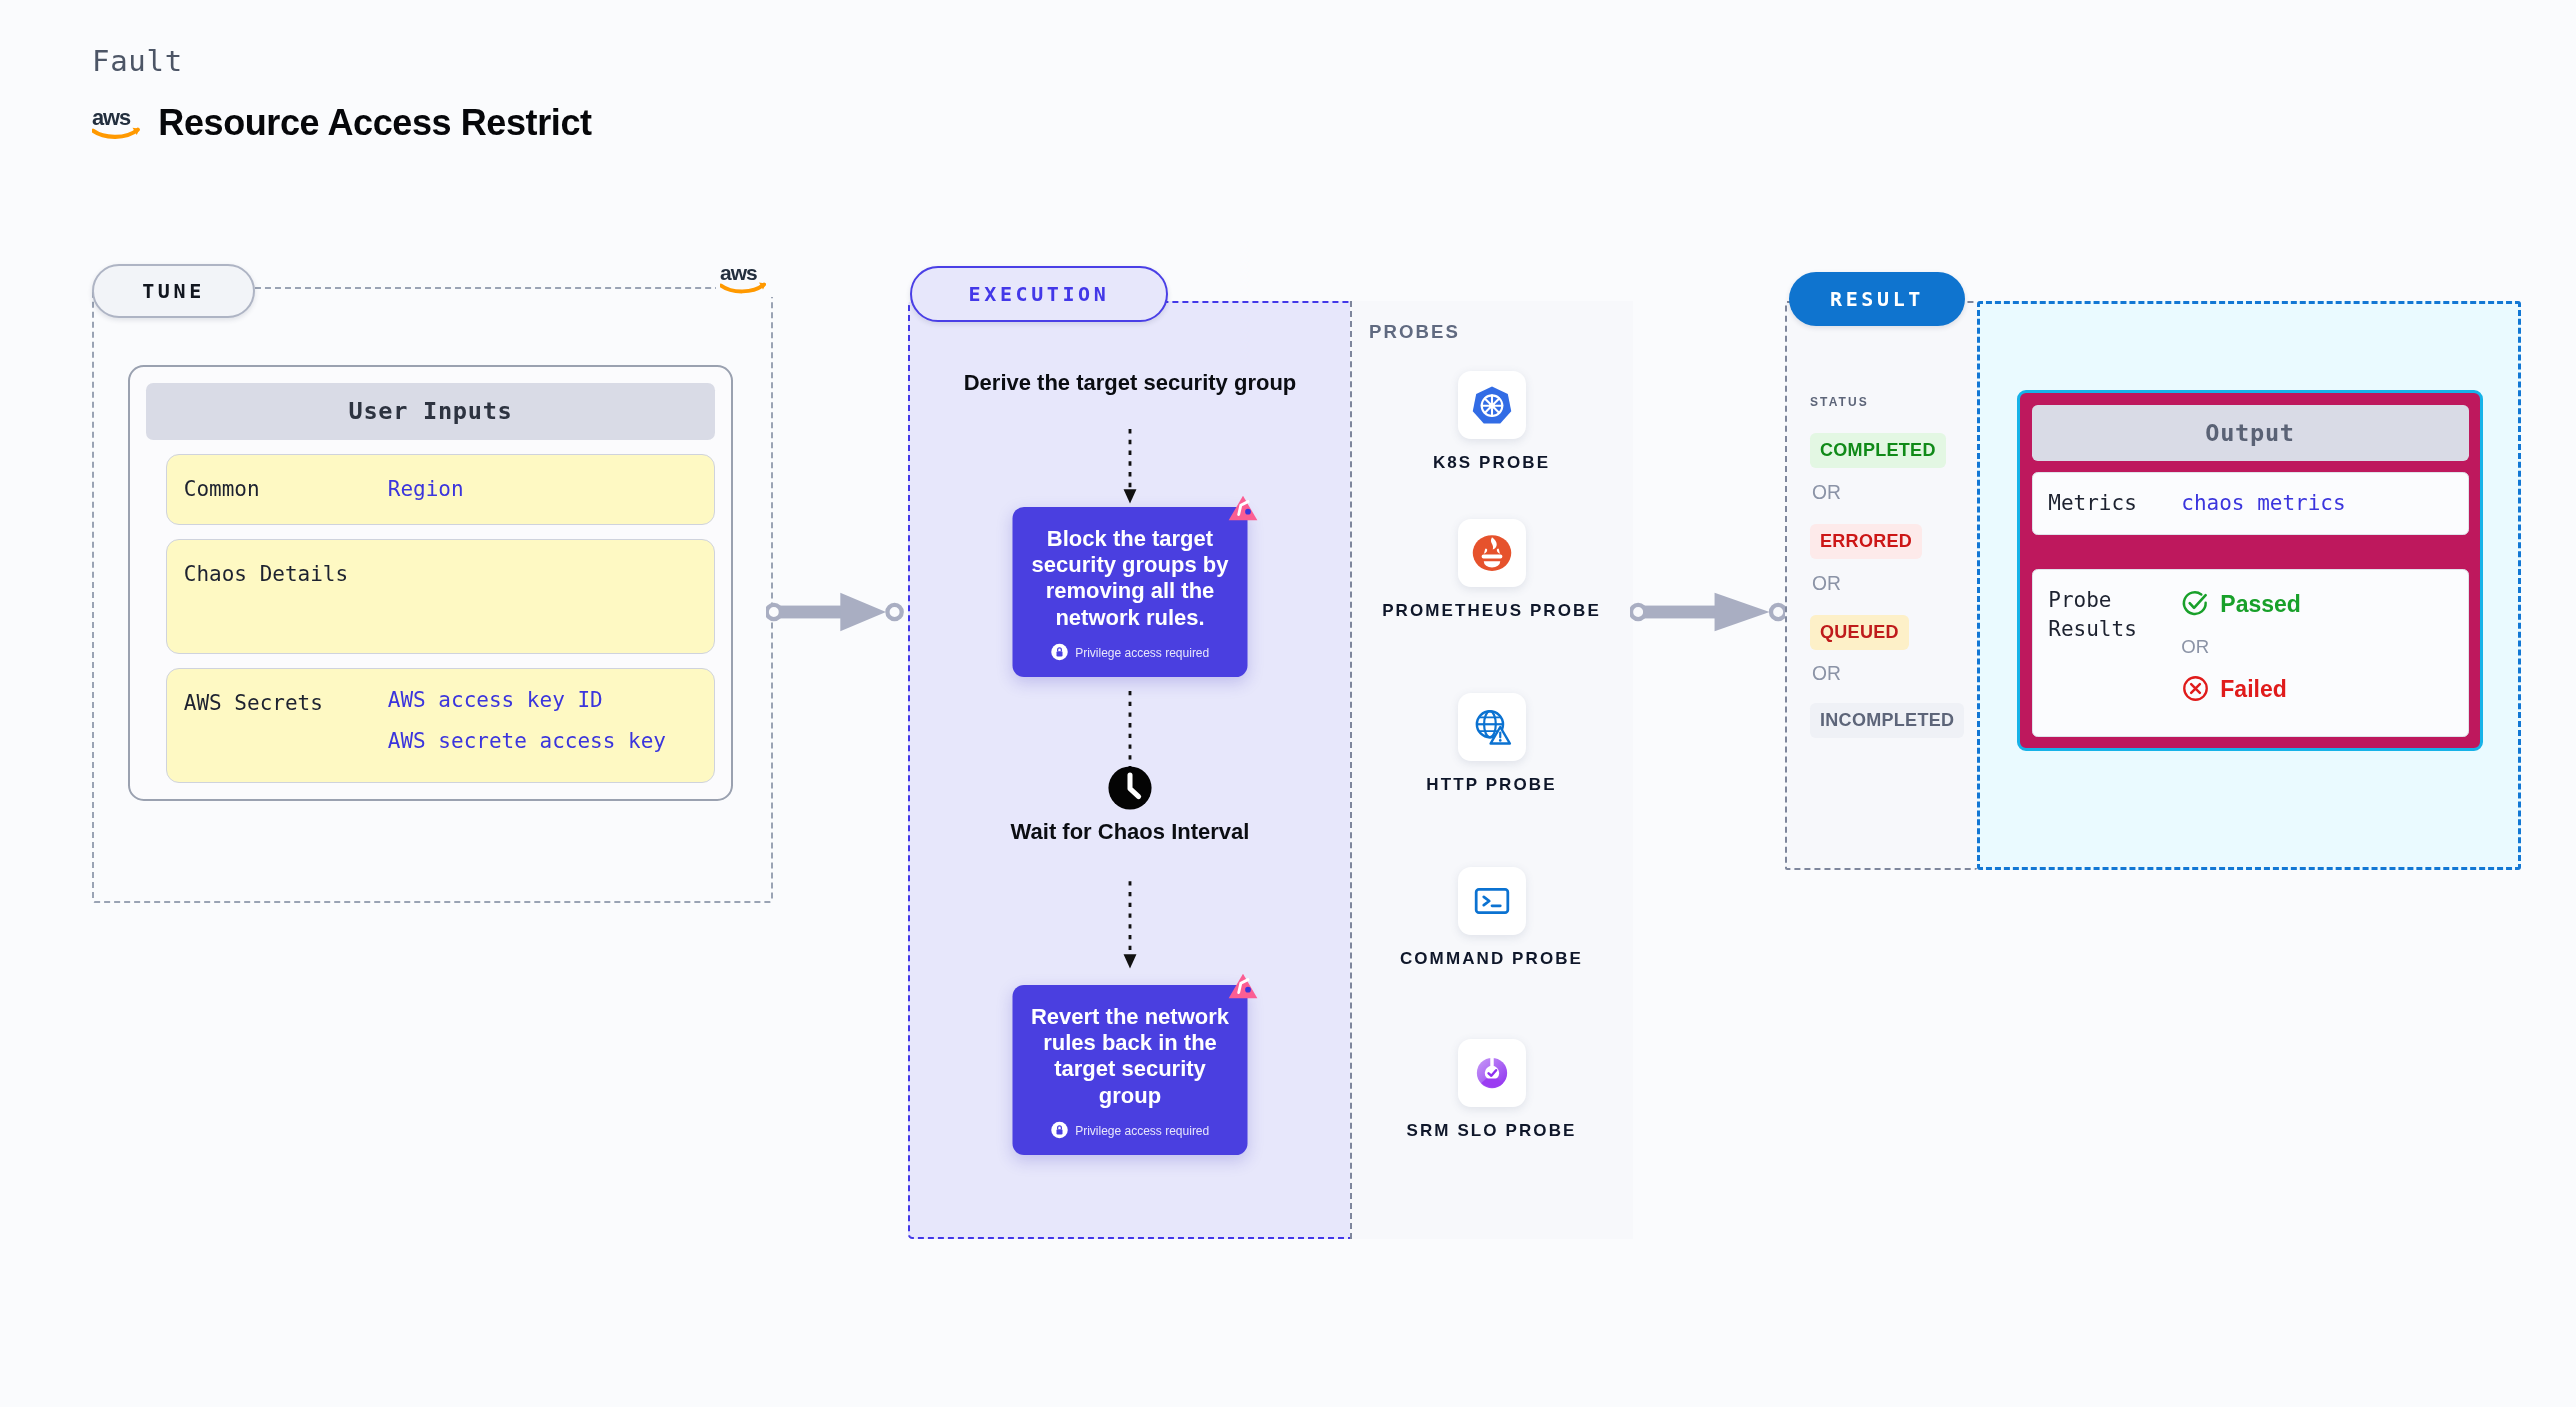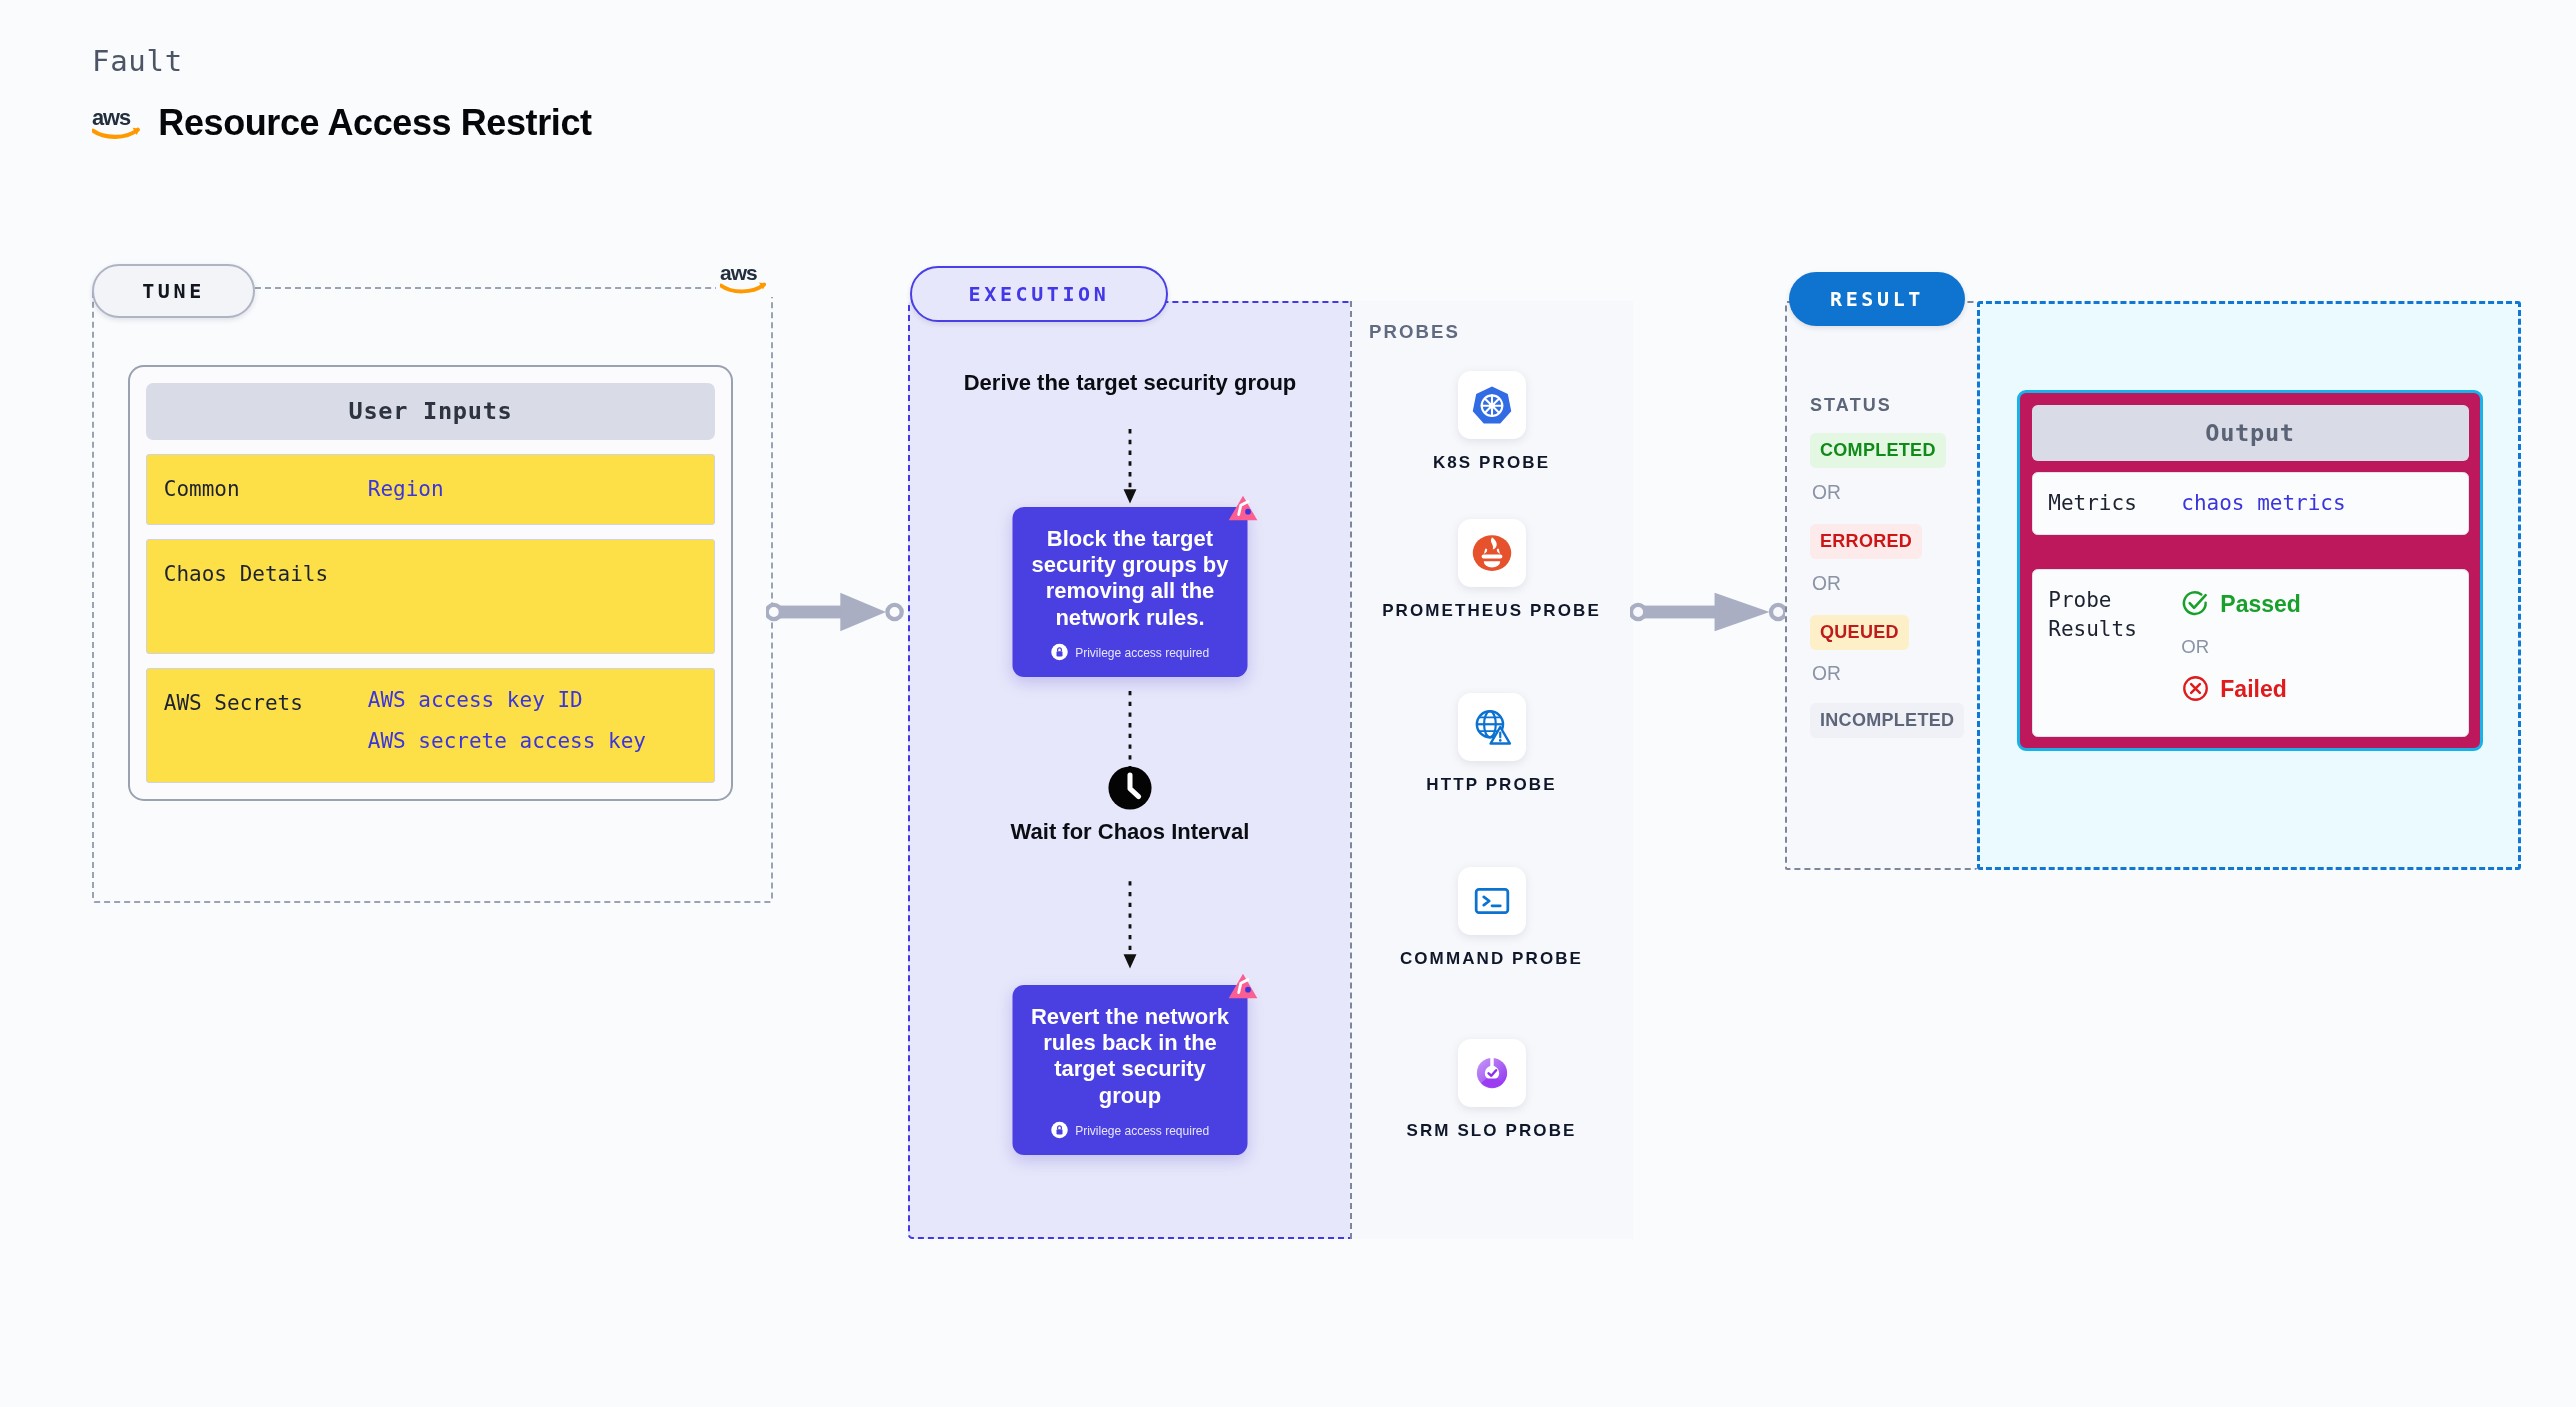--- a/index.html
+++ b/index.html
@@ -50,23 +50,23 @@
     background:#fbfbfd;border:2.1px solid #9aa1b0;border-radius:15.8px;
     padding:15.8px;box-sizing:border-box;
   }
   .ui-header{
     background:#d9dbe6;border-radius:7.2px;height:57px;
     display:flex;align-items:center;justify-content:center;
     font-family:"DejaVu Sans Mono", monospace;
     font-size:23.6px;font-weight:bold;color:#2d3340;letter-spacing:0.7px;
   }
   .ui-row{
-    margin-top:14.3px;border:1.4px solid #cfd3dd;border-radius:3px;
-    background:#fde047;display:flex;align-items:flex-start;
-    padding:18.6px 17px;box-sizing:border-box;
+    margin-top:14.3px;border:1.4px solid #cfd3dd;border-radius:13px;
+    background:#fef9c3;display:flex;align-items:flex-start;
+    padding:18.6px 17px;box-sizing:border-box;margin-left:20px;
   }
   .ui-row-label{
     font-family:"DejaVu Sans Mono", monospace;
     font-size:21px;color:#1d2230;width:204px;flex:none;line-height:1.5;
   }
   .ui-row-values{display:flex;flex-direction:column;gap:15.8px;}
   .ui-val{
     font-family:"DejaVu Sans Mono", monospace;
     font-size:21px;color:#3b35dd;line-height:1.2;
   }
@@ -136,21 +136,21 @@
   #result-panel{
     left:1977px;top:301px;width:544px;height:569px;
     border:3.6px dashed #1277d4;border-radius:2.9px;background:#eafaff;
   }
   #result-pill{
     left:1789px;top:272px;width:176px;height:54px;
     background:#0f74cf;color:#fff;font-size:20px;
   }
   #status-title{
     position:absolute;left:1810px;top:395px;
-    font-size:18px;font-weight:bold;color:#5d6579;letter-spacing:2.1px;
+    font-size:12px;font-weight:bold;color:#5d6579;letter-spacing:2.1px;
   }
   .status-badge{
     position:absolute;left:1810px;display:inline-block;
     padding:7.2px 10px;border-radius:5.7px;
     font-size:18px;font-weight:bold;letter-spacing:0.3px;
   }
   .or-word{
     position:absolute;left:1812px;
     font-size:19.3px;color:#8b93a6;
   }

